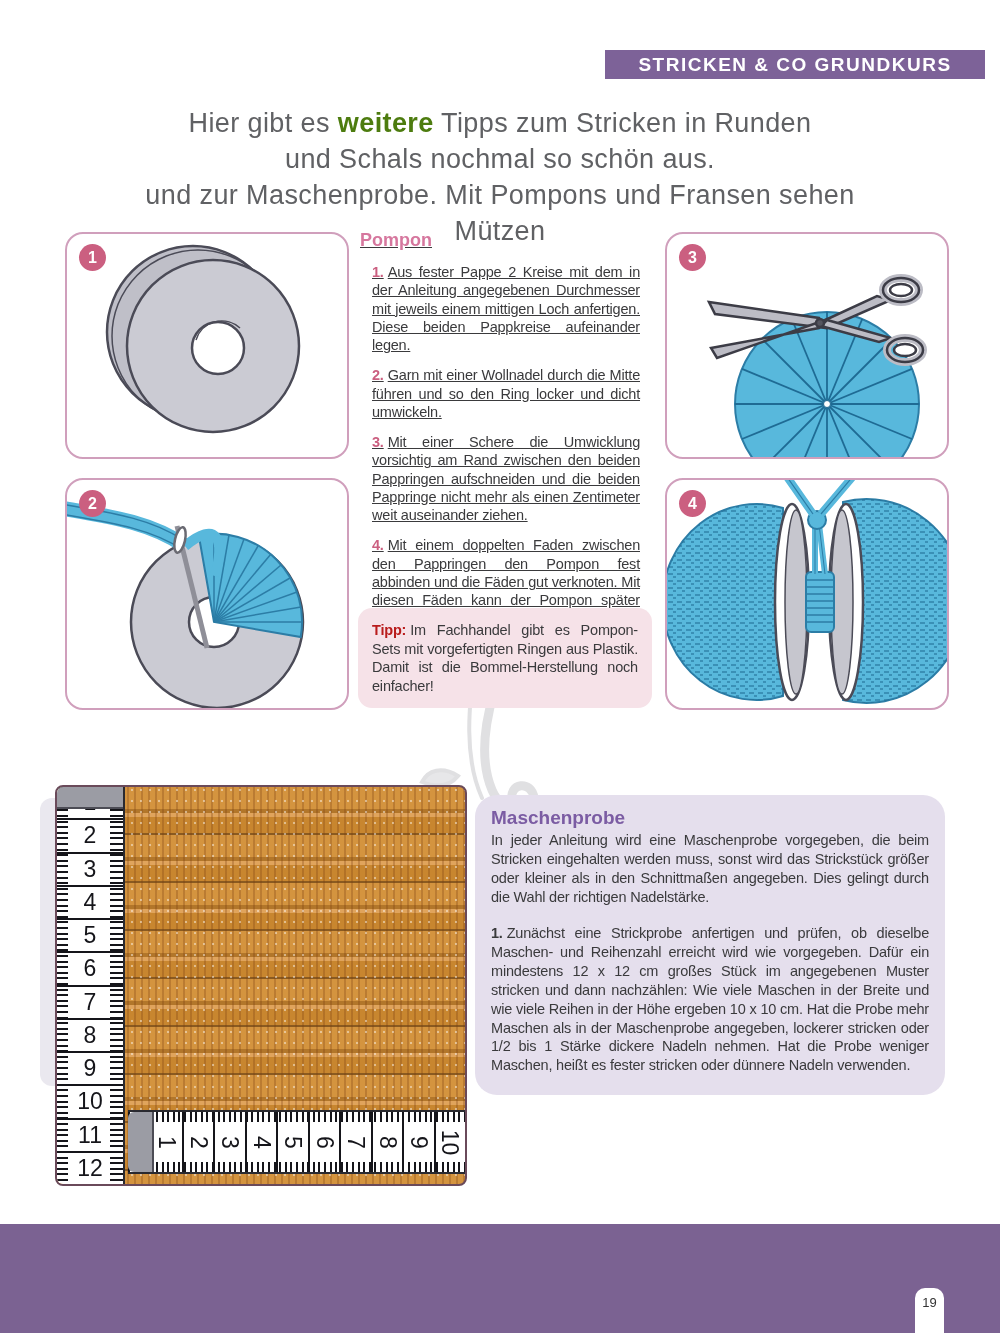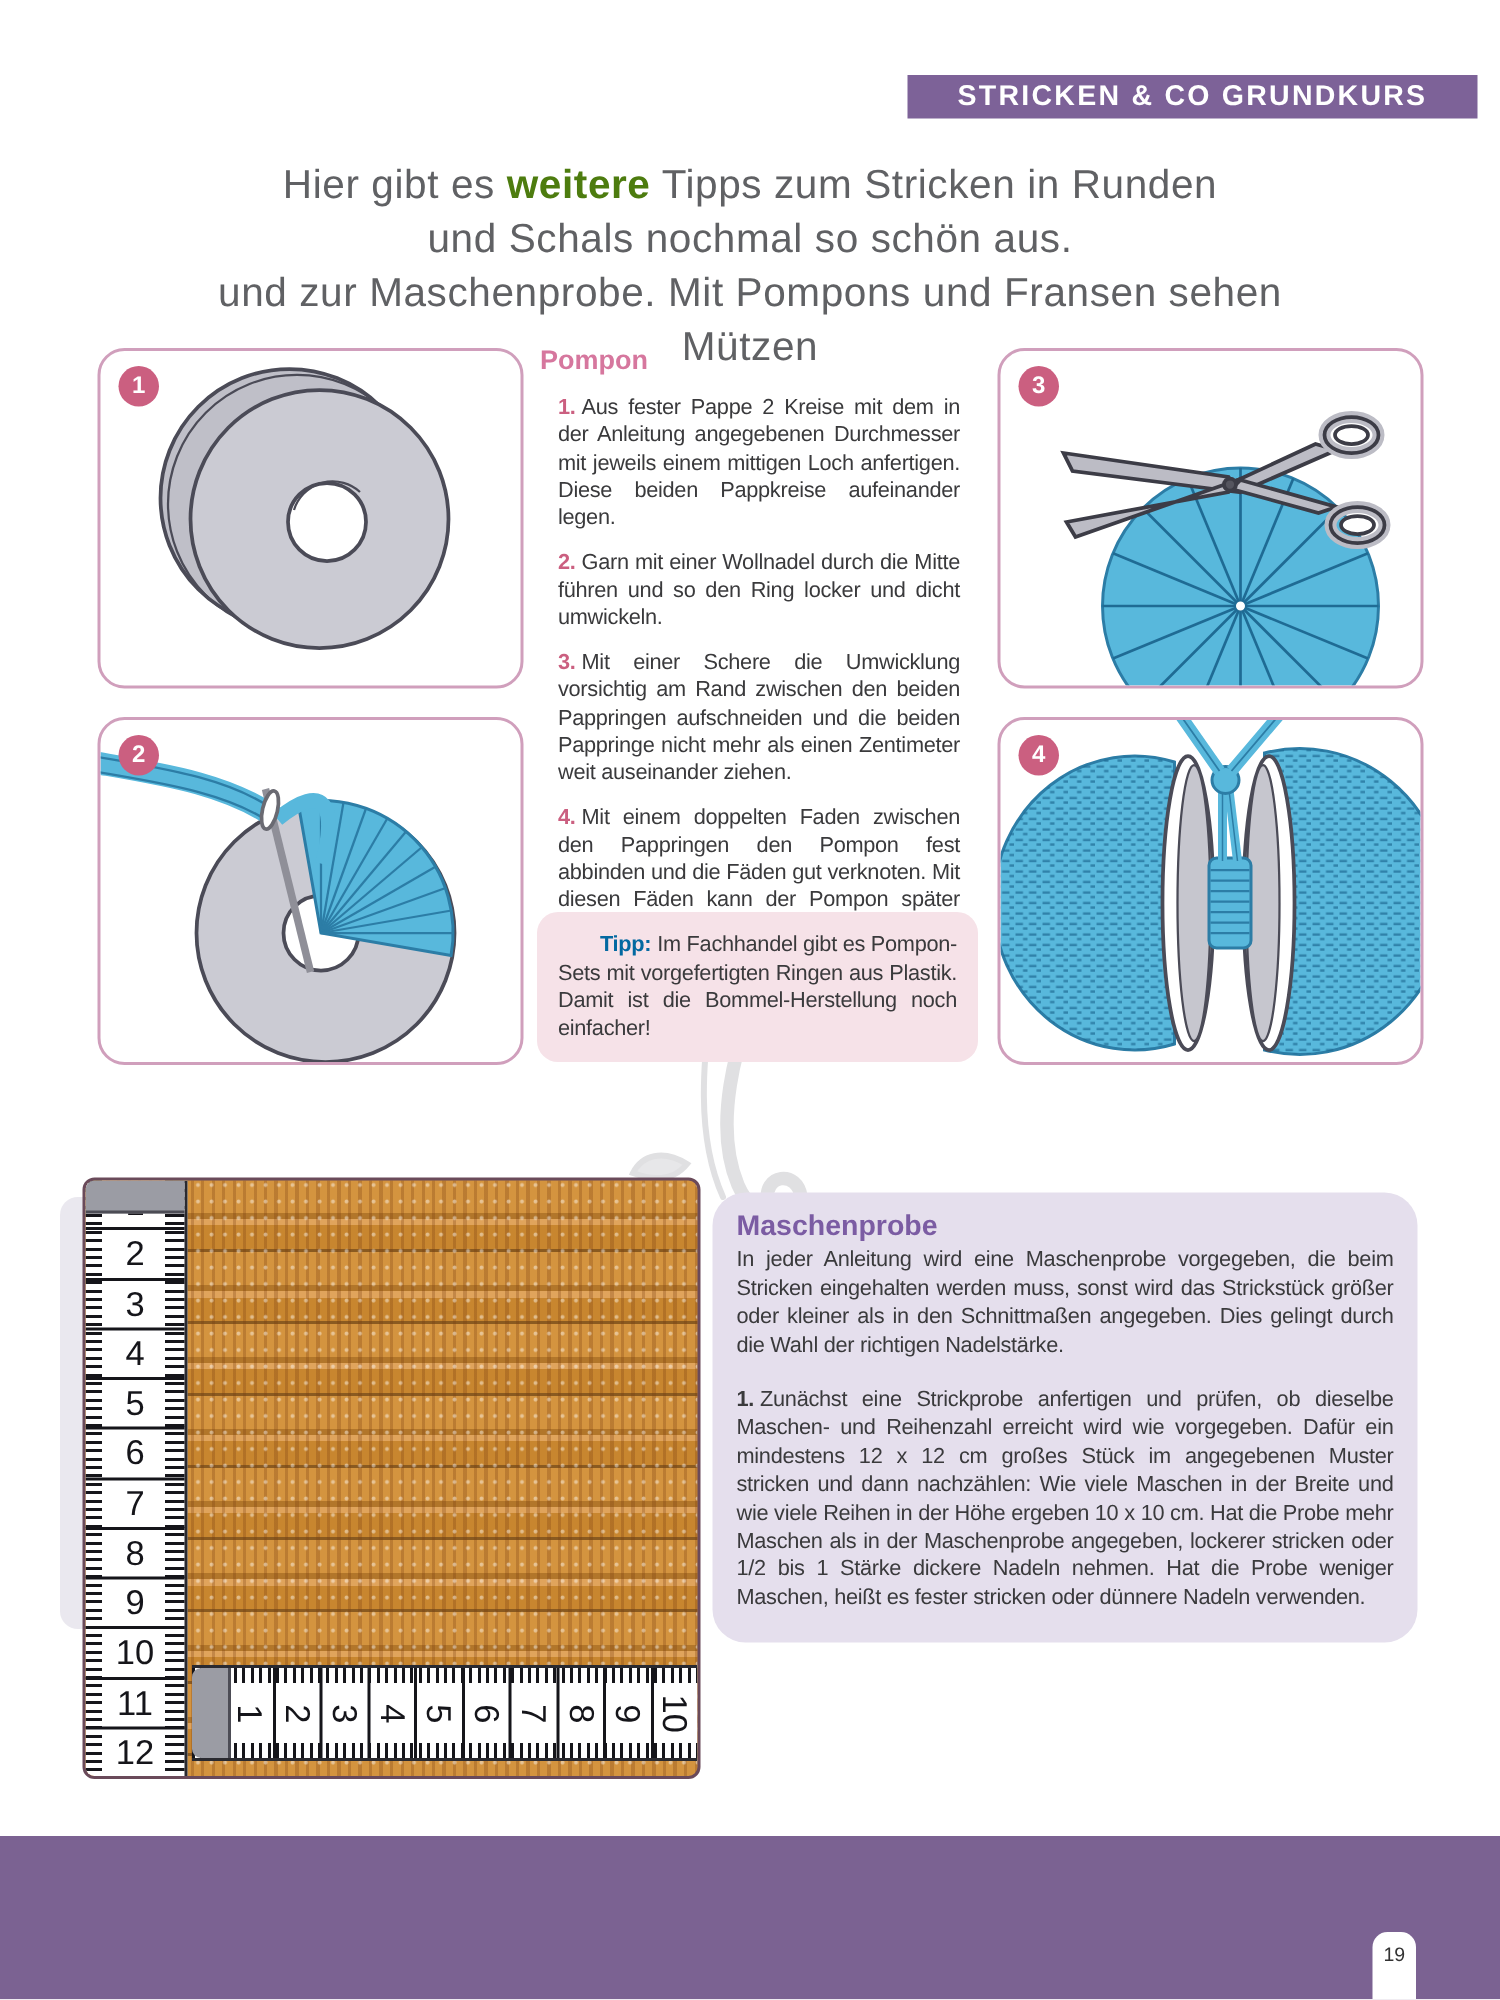--- a/index.html
+++ b/index.html
@@ -20,28 +20,28 @@
   .figbox{position:absolute;background:#fff;border:2px solid #d09fbc;border-radius:18px;overflow:hidden;}
   .figbox svg{display:block;width:100%;height:100%;}
   .badge{position:absolute;top:10px;left:12px;width:27px;height:27px;border-radius:50%;
     background:#cb5f80;color:#fff;font-weight:bold;font-size:16px;display:flex;align-items:center;justify-content:center;z-index:3;}
   #fig1{left:65px;top:232px;width:280px;height:223px;}
   #fig2{left:65px;top:478px;width:280px;height:228px;}
   #fig3{left:665px;top:232px;width:280px;height:223px;}
   #fig4{left:665px;top:478px;width:280px;height:228px;}
 
   
-  .pompon-col{position:absolute;left:360px;top:230px;width:292px;}
+  .pompon-col{position:absolute;left:360px;top:230px;width:292px;text-decoration:underline;}
   .pompon-col h2{margin:0 0 3px 0;font-size:18px;color:#d6779e;}
   .step{margin:12px;font-size:14.5px;line-height:1.26;text-align:justify;letter-spacing:-.2px;}
   .step .num{color:#cb5f80;font-weight:bold;margin-right:4px;}
 
   .tipbox{position:absolute;left:358px;top:608px;width:266px;background:#f6e2e8;border-radius:14px;
     padding:13px 14px;font-size:14.5px;line-height:1.28;text-align:justify;letter-spacing:-.2px;}
-  .tipbox .tip-label{color:#0369a1;font-weight:bold;margin-right:4px;margin-left:28px;}
+  .tipbox .tip-label{color:#b91c1c;font-weight:bold;margin-right:4px;}
 
   
   .flourish{position:absolute;left:398px;top:648px;width:190px;height:190px;z-index:0;}
 
   
   .shadow-panel{position:absolute;left:40px;top:798px;width:70px;height:288px;background:#eae8ef;border-radius:12px;}
   .gauge{position:absolute;left:55px;top:785px;width:408px;height:397px;border:2px solid #6a4a5a;border-radius:8px;
     overflow:hidden;z-index:2;
     background-color:#cd8c3e;
     background-image:

